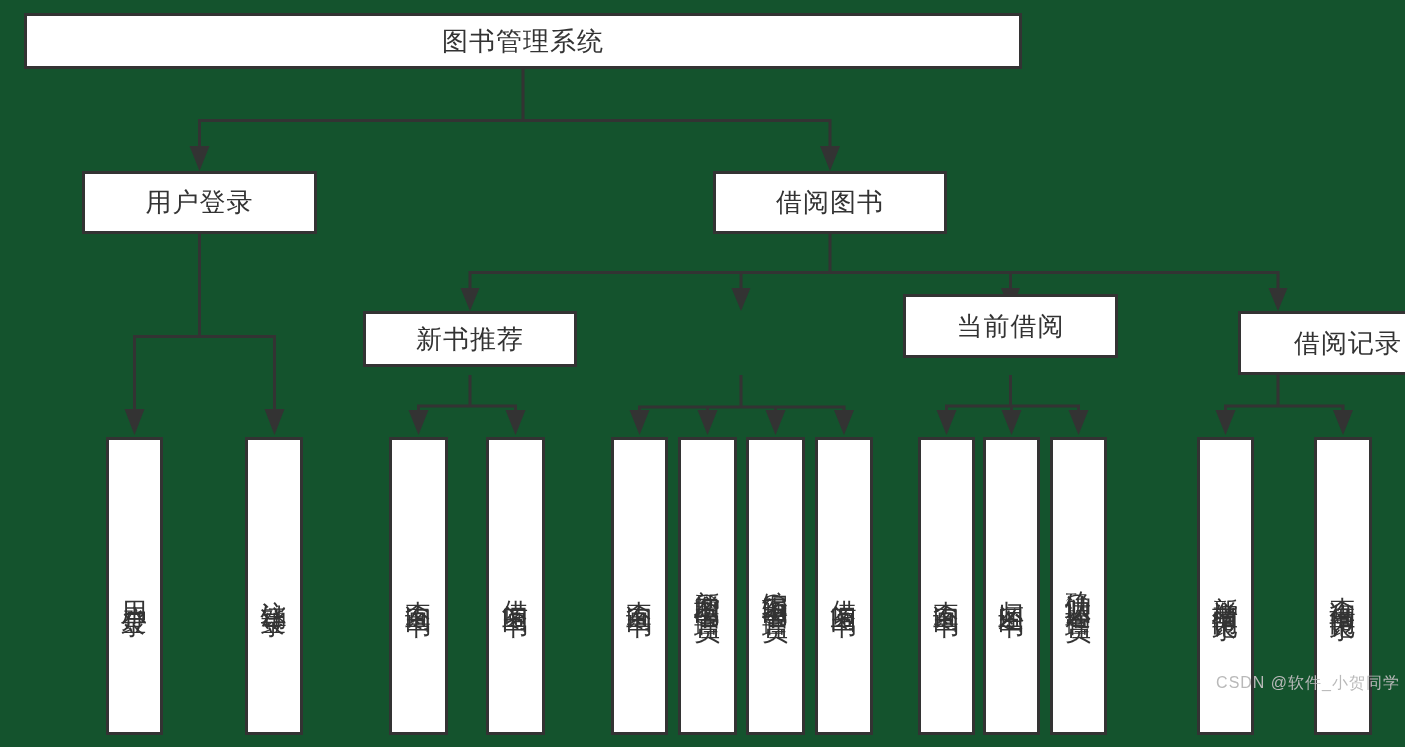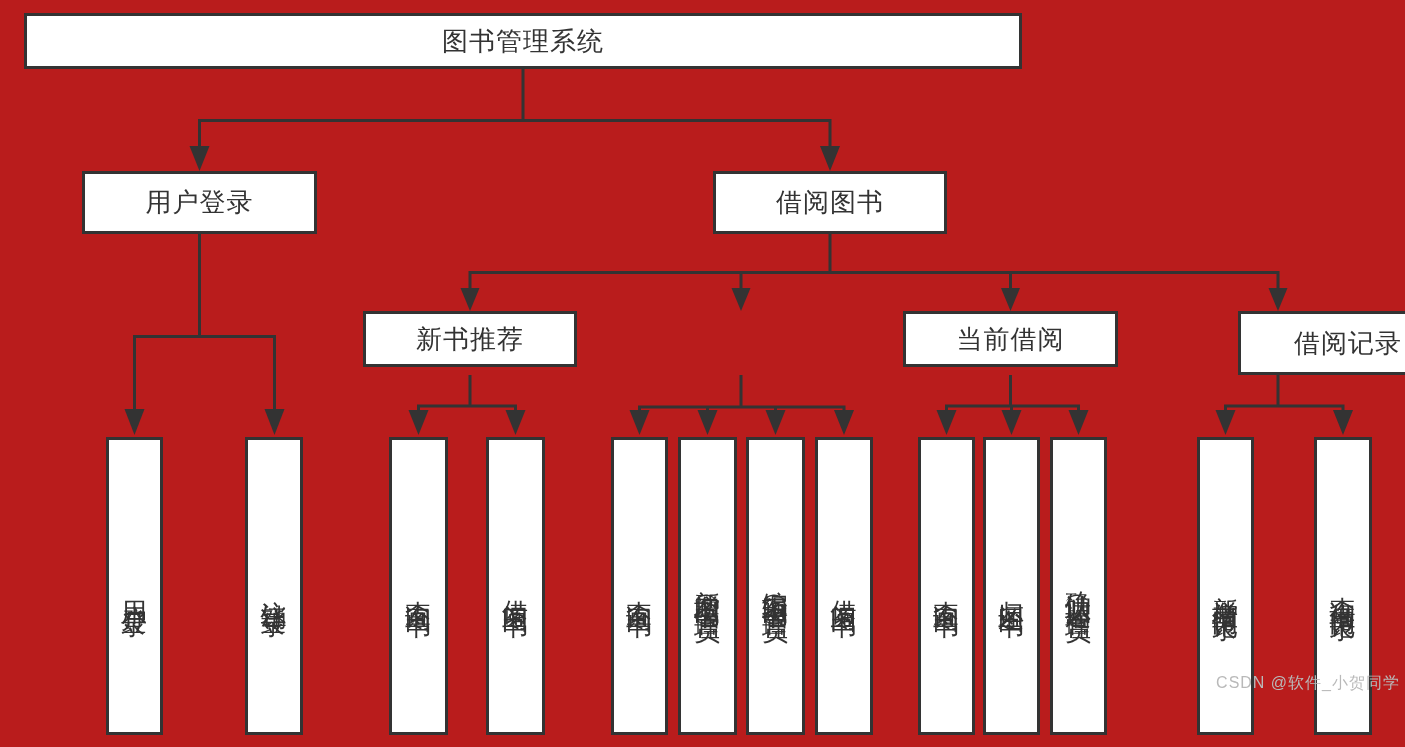--- a/index.html
+++ b/index.html
@@ -1,17 +1,17 @@
 <!DOCTYPE html>
 <html><head>
 <meta charset="utf-8">
 <style>
   html,body{margin:0;padding:0;background:#ffffff;}
   .stage{
-    position:relative;width:1405px;height:747px;background:#b91c1c;
+    position:relative;width:1405px;height:747px;background:#14532d;
     font-family:"Liberation Sans","DejaVu Sans",sans-serif;overflow:hidden;
   }
   .connectors{position:absolute;left:0;top:0;width:1405px;height:747px;}
   .box{
     position:absolute;box-sizing:border-box;
     border:3px solid #333333;background:#ffffff;color:#333333;
     display:flex;align-items:center;justify-content:center;
   }
   .h{font-size:26px;letter-spacing:1px;white-space:nowrap;}
   .v span{
@@ -71,21 +71,21 @@
       <polygon points="1333,410 1353,410 1343,435"></polygon>
     </g>
   </svg>
 
   <div class="box h" style="left:24px;top:13px;width:998px;height:56px">图书管理系统</div>
 
   <div class="box h" style="left:82px;top:171px;width:235px;height:63px">用户登录</div>
   <div class="box h" style="left:713px;top:171px;width:234px;height:63px">借阅图书</div>
 
   <div class="box h" style="left:363px;top:311px;width:214px;height:56px">新书推荐</div>
-  <div class="box h" style="left:903px;top:311px;width:215px;height:56px">当前借阅</div>
+  <div class="box h" style="left:903px;top:294px;width:215px;height:64px">当前借阅</div>
   <div class="box h" style="left:1238px;top:311px;width:220px;height:64px">借阅记录</div>
 
   <div class="box v" style="left:106px;top:437px;width:57px;height:298px">
     <span>用户登录</span>
     </div>
   <div class="box v" style="left:245px;top:437px;width:58px;height:298px">
     <span>注销登录</span>
     </div>
 
   <div class="box v" style="left:389px;top:437px;width:59px;height:298px">

